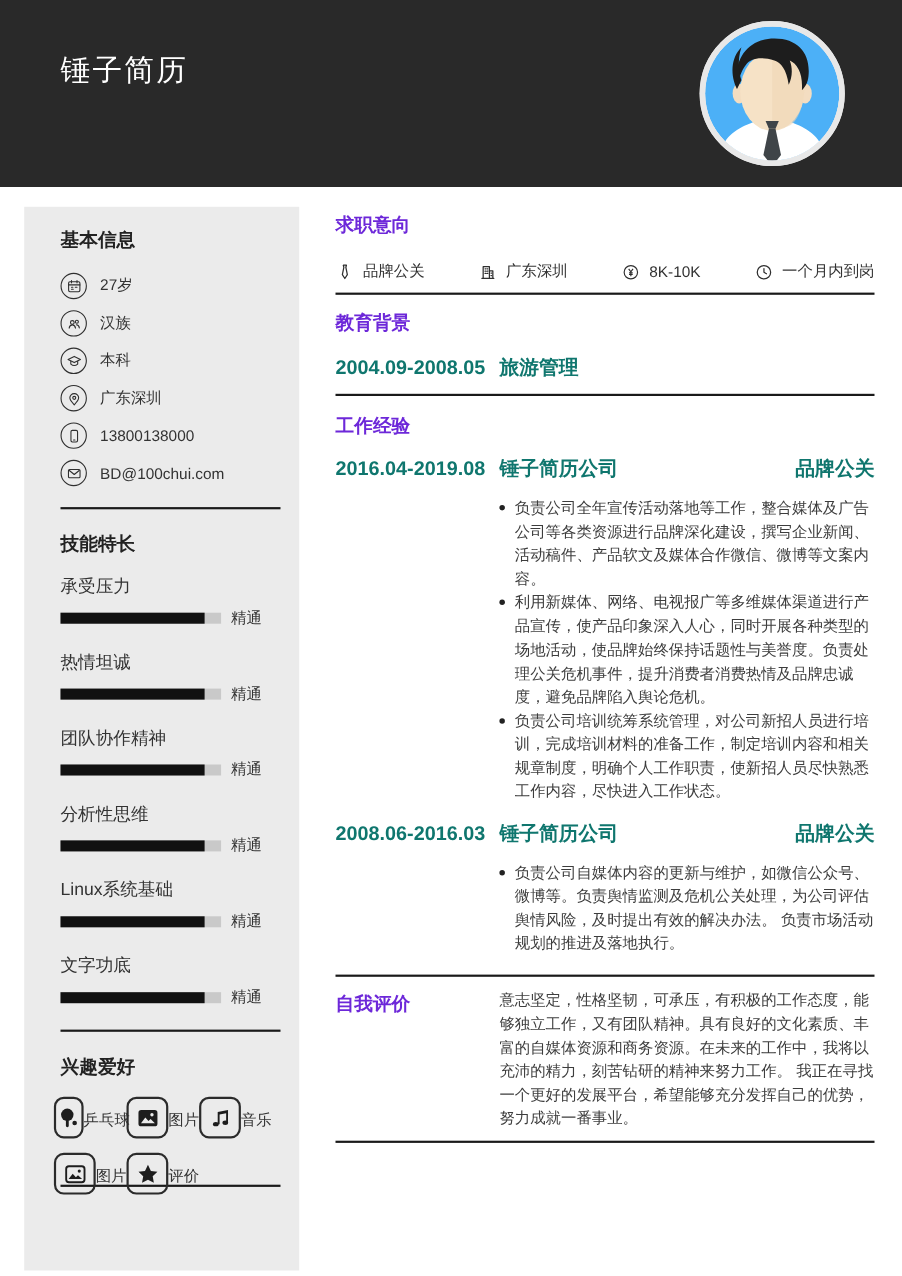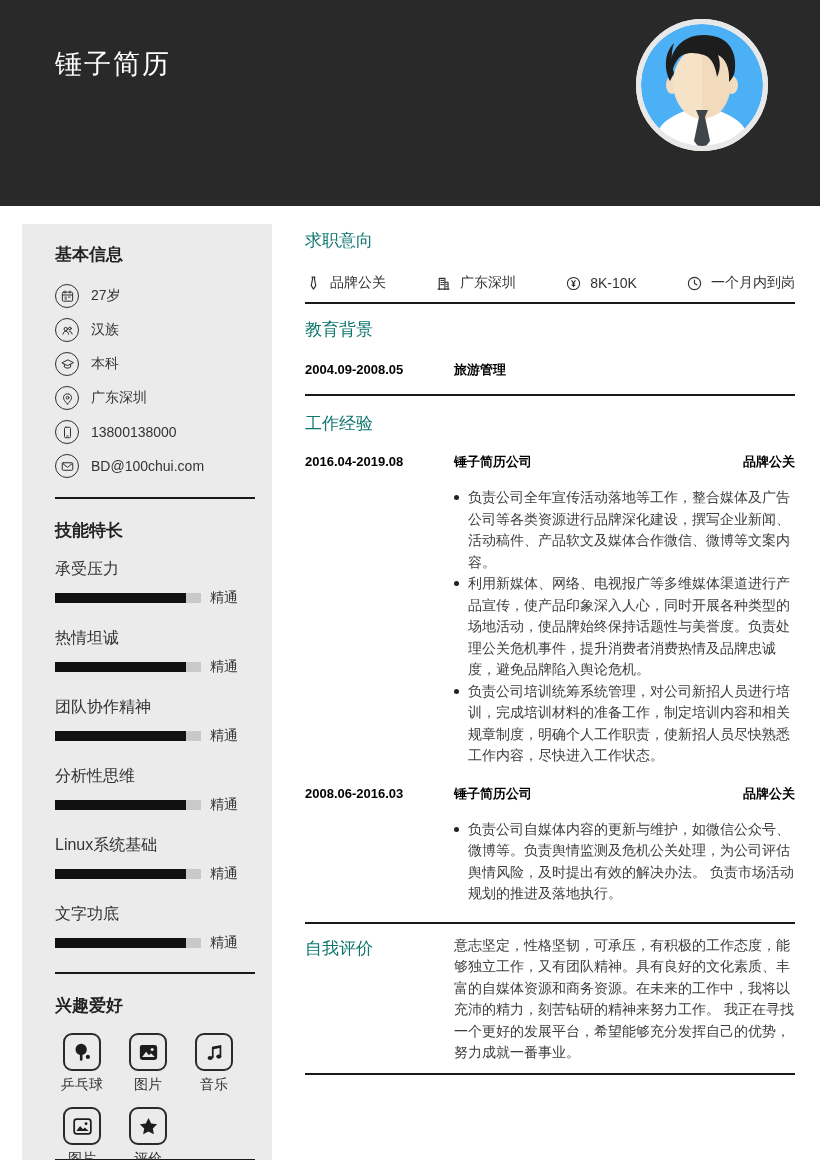--- a/index.html
+++ b/index.html
@@ -6,21 +6,21 @@
     --header-bg:#292929; --sidebar-bg:#ebebeb; --text:#333333;
     --bar-fill:#111111; --bar-track:#c9c9c9; --divider:#1a1a1a; --avatar-bg:#4cb0f7;
   }
   *{box-sizing:border-box;}
   html,body{margin:0;padding:0;}
   body{
     width:820px;height:1160px;background:#fff;overflow:hidden;
     font-family:"Liberation Sans","DejaVu Sans",sans-serif;color:var(--text);
   }
   
-  .header{height:206px;background:var(--header-bg);position:relative;}
+  .header{height:170px;background:var(--header-bg);position:relative;}
   .page-title{position:absolute;left:55px;top:46px;margin:0;color:#ffffff;
     font-size:27px;font-weight:500;letter-spacing:2px;}
   .avatar{position:absolute;right:50px;top:17px;width:136px;height:136px;}
   
   .body-row{display:flex;padding-left:22px;align-items:flex-start;}
   .sidebar{width:250px;background:var(--sidebar-bg);margin-top:18px;height:967px;
     padding:19px 17px 0 33px;flex:none;}
   .main{width:490px;margin-left:33px;margin-top:23px;}
   
   .side-heading{font-size:17px;font-weight:700;color:#222;margin:0 0 13px;}
@@ -31,37 +31,37 @@
   .circle-icon svg{width:15px;height:15px;display:block;}
   .info-text{font-size:14px;margin-left:12px;}
   .skill{margin-bottom:21px;}
   .skill-name{font-size:16px;margin-bottom:9px;}
   .bar-row{display:flex;align-items:center;}
   .track{width:146px;height:10px;background:var(--bar-track);flex:none;}
   .fill{height:100%;background:var(--bar-fill);}
   .level{font-size:14px;margin-left:9px;}
   .hobby-grid{display:grid;grid-template-columns:repeat(3,66px);row-gap:13px;
     margin:16px 0 0 -6px;}
-  .hobby{display:flex;flex-direction:column;align-items:center;}
+  .hobby{display:flex;flex-direction:row;align-items:center;}
   .tile{width:38px;height:38px;border:2px solid #2b2b2b;border-radius:9px;
     display:flex;align-items:center;justify-content:center;}
   .tile svg{width:23px;height:23px;display:block;}
   .hobby-label{font-size:14px;margin-top:5px;white-space:nowrap;}
   .overlap{margin-top:-9px;}
   
   .section{border-bottom:2px solid var(--divider);}
-  .section-heading{font-size:17px;font-weight:400;color:#0f766e;margin:0;}
+  .section-heading{font-size:17px;font-weight:700;color:#6d28d9;margin:0;}
   .sec-intent{padding-bottom:10px;}
   .sec-intent .section-heading{margin-bottom:22px;}
   .intent-row{display:flex;justify-content:space-between;align-items:center;}
   .intent-item{display:flex;align-items:center;font-size:14px;}
   .intent-item svg{width:17px;height:17px;display:block;margin-right:8px;flex:none;}
   .sec-edu{padding:14px 0 14px;}
   .sec-edu .section-heading{margin-bottom:19px;}
-  .entry-head{display:flex;font-size:13px;font-weight:700;color:#000000;line-height:20px;}
+  .entry-head{display:flex;font-size:18px;font-weight:700;color:#0f766e;line-height:20px;}
   .col-date{width:149px;flex:none;}
   .col-main{flex:1;}
   .col-right{flex:none;}
   .sec-work{padding:16px 0 17px;}
   .sec-work .section-heading{margin-bottom:17px;}
   .entry{margin-top:17px;}
   .bullets{list-style:none;margin:15px 0 0 149px;padding:0;}
   .bullets li{display:flex;font-size:14px;line-height:21.5px;color:#3d3d3d;}
   .dot{width:14px;flex:none;}
   .dot::before{content:"";display:block;width:5px;height:5px;border-radius:50%;

